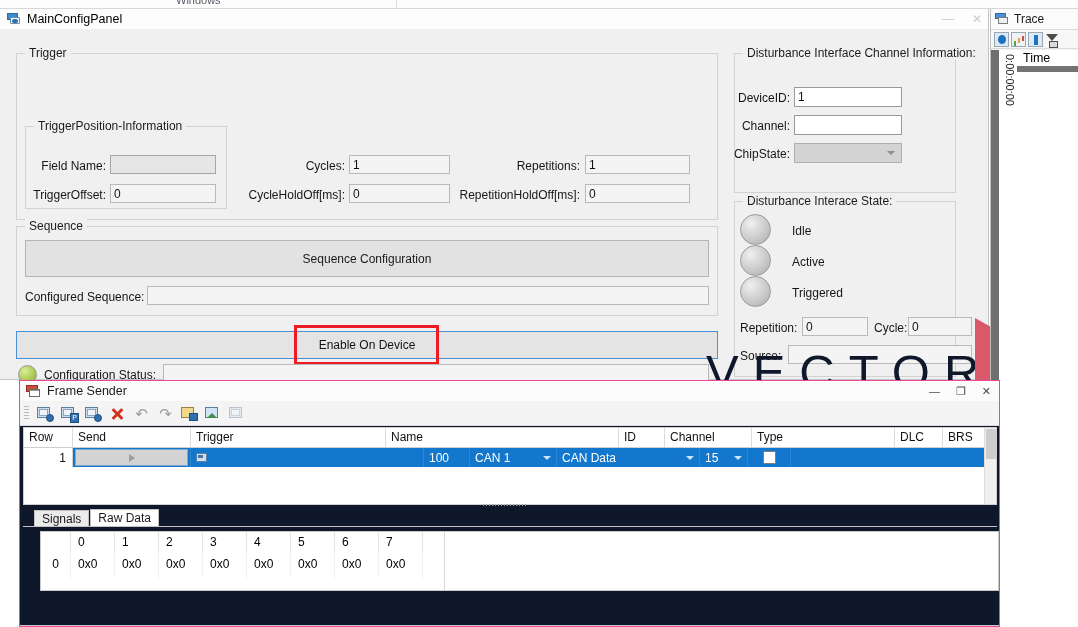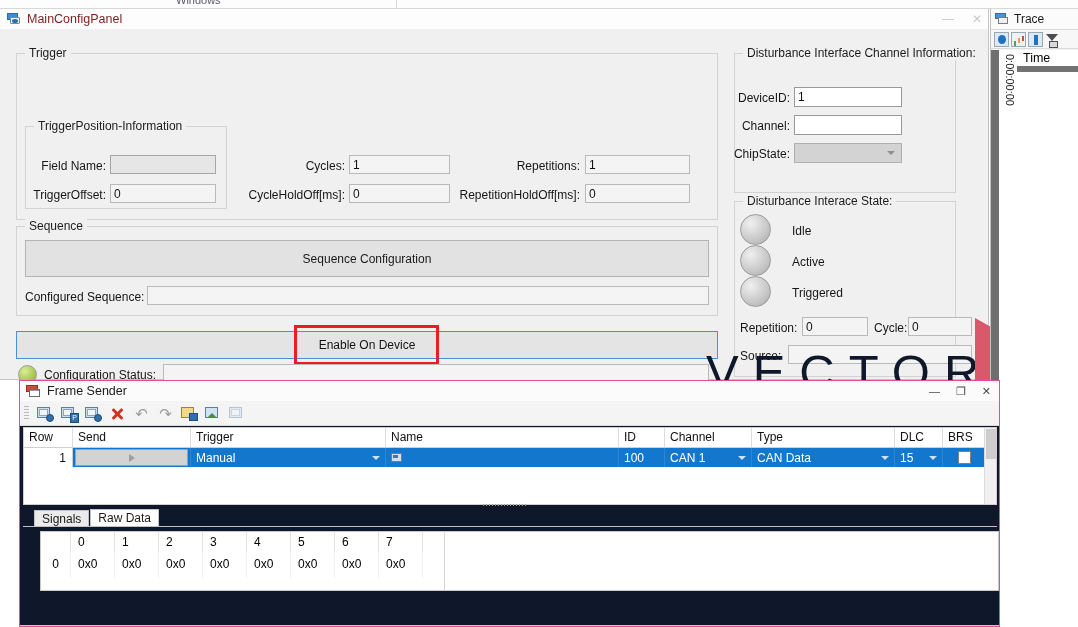--- a/index.html
+++ b/index.html
@@ -26,21 +26,21 @@
 
   
   .mcp {
     position:absolute; left:0; top:9px; width:989px; height:371px;
     background:#f0f0f0; border:1px solid #c4c4c4; border-left:none; border-top:none;
   }
   .mcp-title {
     position:relative; height:20px; background:#fdfdfd;
     display:flex; align-items:center; padding-left:7px;
   }
-  .mcp-title .tt { font-size:12.5px; color:#7f1d1d; margin-left:6px; }
+  .mcp-title .tt { font-size:12.5px; color:#000000; margin-left:6px; }
   .win-ico { width:14px; height:12px; position:relative; flex:none; }
   .win-ico .a { position:absolute; left:0; top:0; width:11px; height:7px; background:#3c8ad0; border:1px solid #2b6ca3; }
   .win-ico .b { position:absolute; left:3px; top:4px; width:10px; height:7px; background:#e9f1f8; border:1px solid #6c8fae; border-radius:1px; }
   .win-ico .c { position:absolute; left:5px; top:6px; width:6px; height:4px; background:#2d6ea8; border-radius:50%; }
   .wbtns { position:absolute; right:6px; top:0; height:20px; display:flex; align-items:center; gap:18px; }
   .wbtn { font-size:12px; color:#c9c9c9; line-height:1; user-select:none; }
 
   .mcp-body { position:absolute; left:0; top:20px; right:0; bottom:0; }
 
   
@@ -397,24 +397,20 @@
         <span class="th" style="width:48px">DLC</span>
         <span class="th" style="width:43px">BRS</span>
       </div>
       <div class="row1">
         <span class="td num" style="width:49px">1</span>
         <span class="td" style="width:118px; padding:0;">
           <span class="sendbtn">
               <span class="tri"></span>
             </span>
         </span>
-        <span class="td" style="width:195px">
-          <span>Manual</span>
-          <span class="cellchev"></span>
-        </span>
         <span class="td" style="width:233px">
           <span class="nameico"></span>
           <span></span>
         </span>
         <span class="td" style="width:46px">100</span>
         <span class="td" style="width:87px">
           <span>CAN 1</span>
           <span class="cellchev"></span>
         </span>
         <span class="td" style="width:143px">

